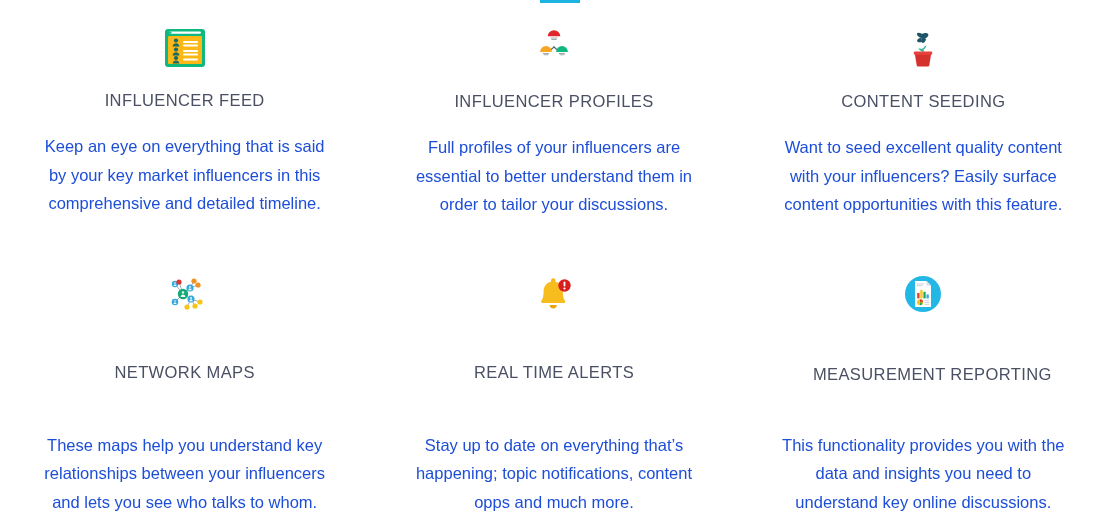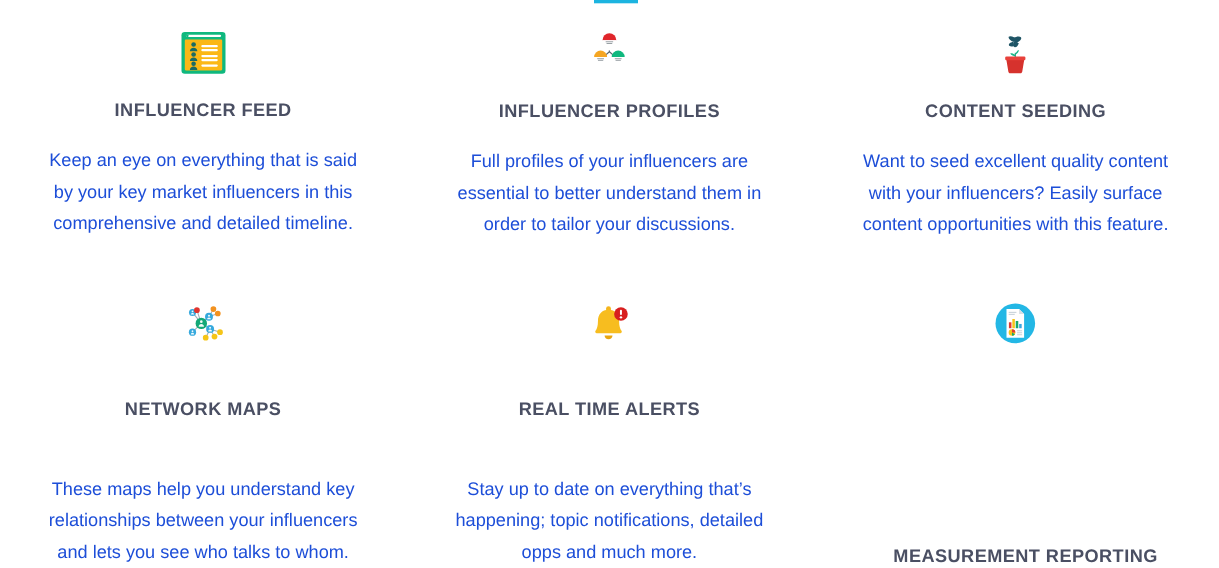--- a/index.html
+++ b/index.html
@@ -43,21 +43,21 @@
     height: 52px;
     display: flex;
     align-items: center;
     justify-content: center;
     margin-bottom: 0px;
   }
   .icon-wrap svg { display: block; }
 
   .feature-title {
     font-size: 16.5px;
-    font-weight: bold;
+    font-weight: normal;
     letter-spacing: 0.4px;
     color: #4a4f63;
     text-transform: uppercase;
     margin-top: 17px;
   }
   .row1 .c2 .feature-title, .row1 .c3 .feature-title { margin-top: 18px; }
   .row2 .c2 .feature-title { }
   .row2 .c3 .feature-title { margin-top: 20px; margin-left: 18px; }
 
   .feature-desc {
@@ -206,21 +206,21 @@
         <svg width="50" height="48" viewBox="0 0 50 48">
           <path d="M22 10.5a2.2 2.2 0 0 1 4.4 0v1.6H22z" fill="#f5b51c"></path>
           <path d="M24.2 11.6c6.1 0 9.6 4.3 9.6 10.2 0 4.6 0.9 7.2 2.2 8.9 0.7 0.9 0.1 2.2-1.1 2.2H13.5c-1.2 0-1.8-1.3-1.1-2.2 1.3-1.7 2.2-4.3 2.2-8.9 0-5.9 3.5-10.2 9.6-10.2z" fill="#f7bd1f"></path>
           <path d="M20.6 34.9h7.2c0 2-1.6 3.5-3.6 3.5s-3.6-1.5-3.6-3.5z" fill="#e8a510"></path>
           <circle cx="35.5" cy="15.5" r="6.2" fill="#d81f1f"></circle>
           <rect x="34.6" y="11.6" width="1.8" height="4.8" rx="0.9" fill="#ffffff"></rect>
           <circle cx="35.5" cy="18.5" r="1.1" fill="#ffffff"></circle>
         </svg>
       </div>
       <div class="feature-title">REAL TIME ALERTS</div>
-      <div class="feature-desc">Stay up to date on everything that’s happening; topic notifications, detailed opps and much more.</div>
+      <div class="feature-desc">Stay up to date on everything that’s happening; topic notifications, content opps and much more.</div>
     </div>
 
     <div class="cell c3">
       <div class="icon-wrap">
         <svg width="46" height="48" viewBox="0 0 46 48">
           <circle cx="23" cy="24" r="18" fill="#23b7e5"></circle>
           <path d="M15 11h11.5l4.5 4.5V37H15z" fill="#ffffff"></path>
           <path d="M26.5 11l4.5 4.5h-4.5z" fill="#d7dee3"></path>
           <g fill="#c3ced6">
             <rect x="17" y="13.5" width="7" height="0.9"></rect>
@@ -238,16 +238,17 @@
             <path d="M20 32.3l2.6 1.5a3 3 0 0 1-2.6 1.5z" fill="#18a86b"></path>
           </g>
           <g fill="#c3ced6">
             <rect x="24.6" y="30.3" width="4.6" height="0.85"></rect>
               <rect x="24.6" y="32.1" width="4.6" height="0.85"></rect>
             <rect x="24.6" y="33.9" width="4.6" height="0.85"></rect>
           </g>
         </svg>
       </div>
       <div class="feature-title">MEASUREMENT REPORTING</div>
+      <div class="feature-desc">This functionality provides you with the data and insights you need to understand key online discussions.</div>
     </div>
   </div>
 
 </div>
 
 </body></html>

